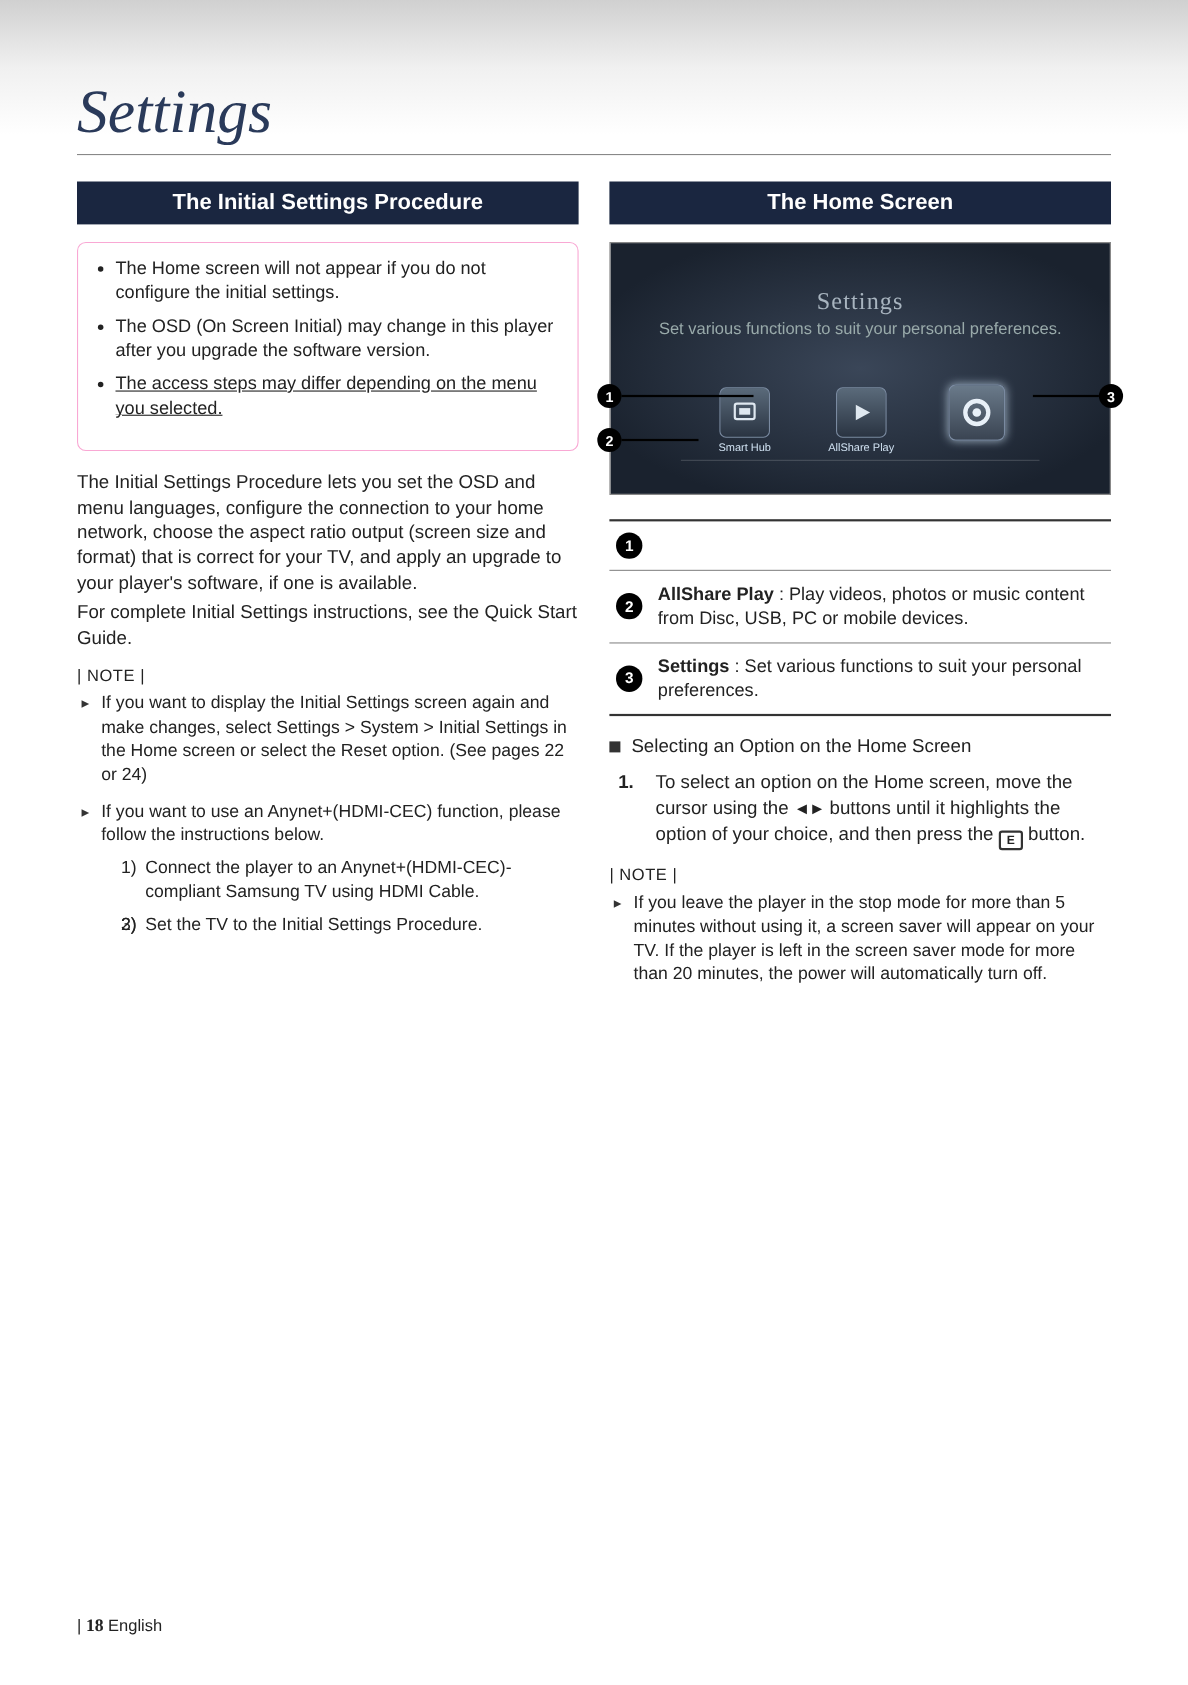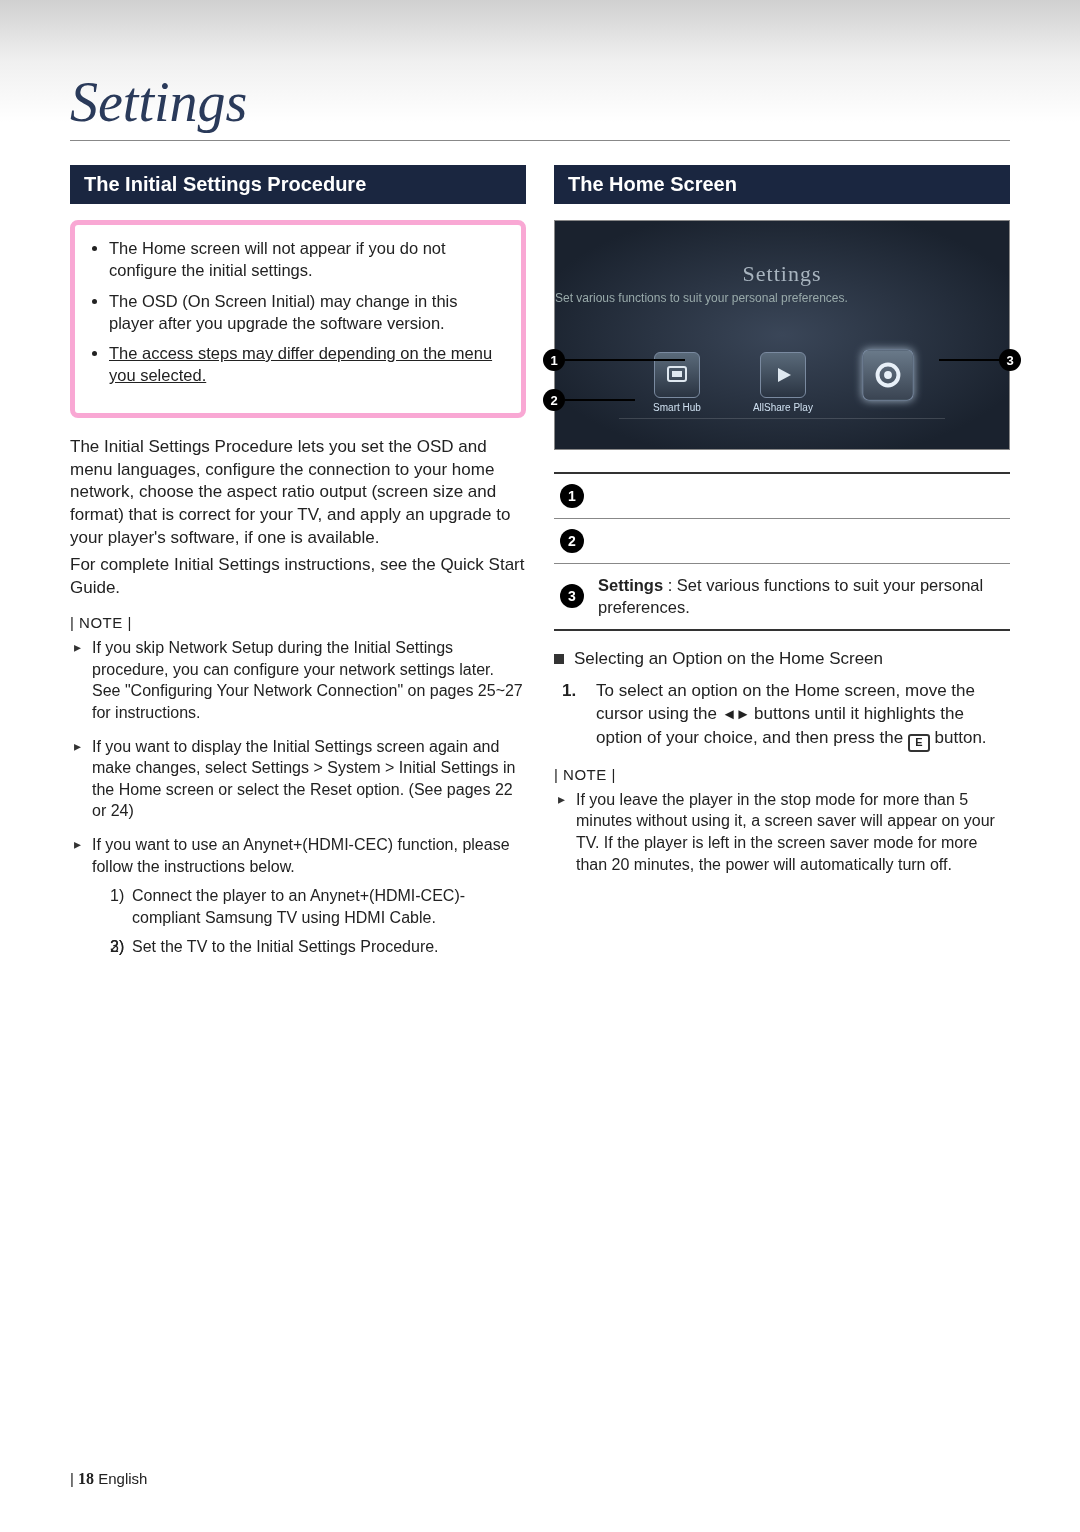--- a/index.html
+++ b/index.html
@@ -29,23 +29,24 @@
     gap: 28px;
   }
   .col { flex: 1; min-width: 0; }
   .section-header {
     background: #1a2640;
     color: #fff;
     font-weight: bold;
     font-size: 20px;
     padding: 8px 14px;
     margin-bottom: 16px;
+    text-align: center;
   }
   .framed-box {
-    border: 5px solid #f9a8d4;
+    border: 1px solid #f9a8d4;
     border-radius: 8px;
     padding: 12px 16px 14px 16px;
     margin-bottom: 18px;
     font-size: 16.5px;
     line-height: 1.35;
   }
   .framed-box ul { list-style: disc; padding-left: 18px; }
   .framed-box li { margin-bottom: 8px; }
   .framed-box li:last-child { margin-bottom: 12px; text-decoration: underline; }
   .body-text { font-size: 17px; line-height: 1.35; margin-bottom: 4px; }
@@ -69,21 +70,21 @@
   }
   .tv-overlay-title {
     color: #a8b4bf;
     text-align: center;
     font-size: 22px;
     font-family: "Times New Roman", serif;
     padding-top: 40px;
     letter-spacing: 1px;
   }
   .tv-sub {
-    color: #9aa; font-size: 12px; margin-top: 4px;
+    color: #9aa; text-align: center; font-size: 15px; margin-top: 4px;
   }
   .dock {
     position: absolute;
     bottom: 36px;
     left: 0; right: 0;
     display: flex;
     justify-content: center;
     gap: 52px;
   }
   .dock-item { text-align: center; color: #cfe0f0; font-size: 10px; }
@@ -197,21 +198,20 @@
           <li>The OSD (On Screen Initial) may change in this player after you upgrade the software version.</li>
           <li>The access steps may differ depending on the menu you selected.</li>
         </ul>
       </div>
 
       <p class="body-text">The Initial Settings Procedure lets you set the OSD and menu languages, configure the connection to your home network, choose the aspect ratio output (screen size and format) that is correct for your TV, and apply an upgrade to your player's software, if one is available.</p>
       <p class="body-text">For complete Initial Settings instructions, see the Quick Start Guide.</p>
 
       <div class="note-label">| NOTE |</div>
       <ul class="note-list">
-        <li>If you skip Network Setup during the Initial Settings procedure, you can configure your network settings later. See "Configuring Your Network Connection" on pages 25~27 for instructions.</li>
         <li>If you want to display the Initial Settings screen again and make changes, select Settings &gt; System &gt; Initial Settings in the Home screen or select the Reset option. (See pages 22 or 24)</li>
         <li>
           <span>If you want to use an Anynet+(HDMI-CEC) function, please follow the instructions below.</span>
           <ol class="sub-ol">
             <li><span class="num">1)</span><span>Connect the player to an Anynet+(HDMI-CEC)-compliant Samsung TV using HDMI Cable.</span></li>
             <li><span class="num">2)</span></li>
             <li><span class="num">3)</span><span>Set the TV to the Initial Settings Procedure.</span></li>
           </ol>
         </li>
       </ul>
@@ -260,20 +260,21 @@
         <div class="callout callout-3">3</div>
         <div class="callout-line-h line-3"></div>
       </div>
 
       <div class="legend">
         <div class="legend-row">
           <div class="legend-num">1</div>
         </div>
         <div class="legend-row">
           <div class="legend-num">2</div>
+          <div class="legend-text"><b>AllShare Play</b><span> : Play videos, photos or music content from Disc, USB, PC or mobile devices.</span></div>
         </div>
         <div class="legend-row">
           <div class="legend-num">3</div>
           <div class="legend-text"><b>Settings</b><span> : Set various functions to suit your personal preferences.</span></div>
         </div>
       </div>
 
       <div class="square-bullet-heading">Selecting an Option on the Home Screen</div>
 
       <div class="step-list">

